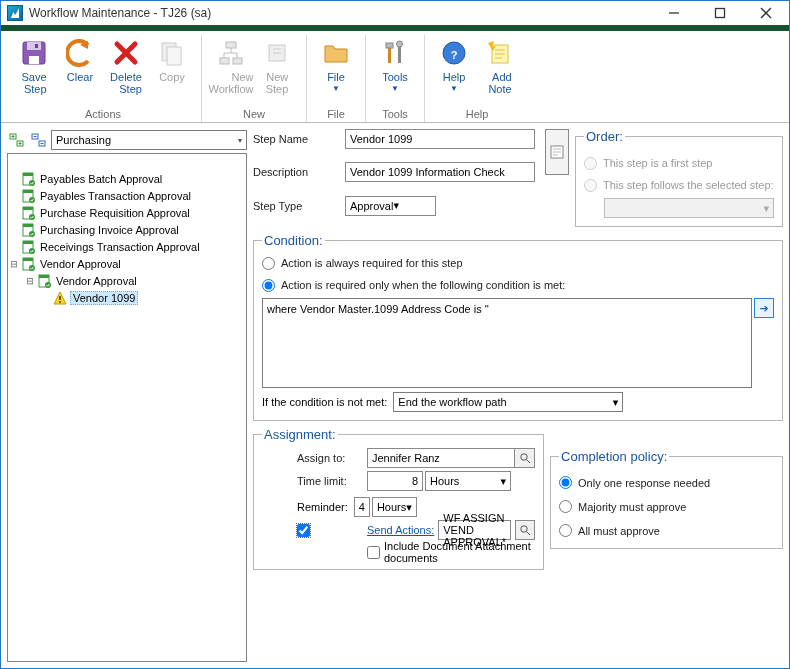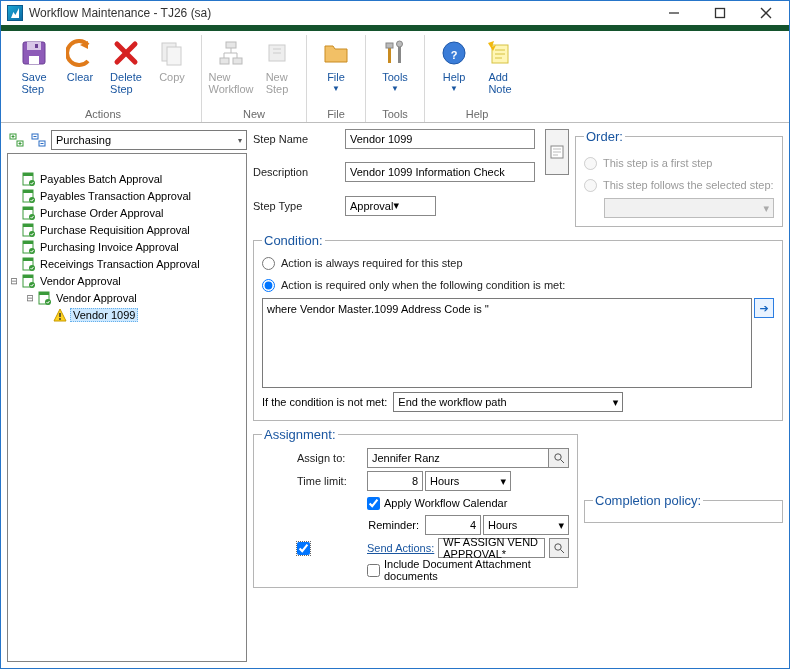--- a/index.html
+++ b/index.html
@@ -11,21 +11,21 @@
 .winbtns{display:flex;height:100%;}
 .winbtn{width:46px;display:flex;align-items:center;justify-content:center;font-size:14px;color:#333;}
 .winbtn svg{width:12px;height:12px;stroke:#333;stroke-width:1.3;fill:none;}
 .ribbon{background:#fff;border-bottom:1px solid #bdbdbd;display:flex;height:92px;padding:4px 4px 0 4px;}
 .rgroup{display:flex;flex-direction:column;align-items:center;border-right:1px solid #d8d8d8;padding:0 6px;}
 .rgroup:last-child{border-right:none;}
 .rbtns{display:flex;gap:0;}
 .rbtn{display:flex;flex-direction:column;align-items:center;justify-content:flex-start;width:46px;padding:2px 2px 0 2px;color:#1a56a0;cursor:default;}
 .rbtn.disabled{color:#a0a0a0;}
 .rbtn .ricon{width:32px;height:32px;display:flex;align-items:center;justify-content:center;margin-bottom:2px;}
-.rbtn .rlbl{text-align:left;line-height:12px;font-size:11px;}
+.rbtn .rlbl{text-align:right;line-height:12px;font-size:11px;}
 .rbtn .tri{font-size:8px;margin-top:1px;}
 .rgrouplbl{color:#6a6a6a;font-size:11px;margin-top:auto;margin-bottom:2px;}
 .main{flex:1;display:flex;padding:6px;gap:6px;min-height:0;}
 .left{width:258px;display:flex;flex-direction:column;}
 .left-top{display:flex;align-items:center;height:22px;gap:2px;margin-bottom:2px;}
 .tool-icon{width:20px;height:18px;display:flex;align-items:center;justify-content:center;}
 .dropdwn{flex:1;height:20px;border:1px solid #7a7a7a;background:#fff;display:flex;align-items:center;padding:0 4px;justify-content:space-between;}
 .dropdwn .chev{font-size:8px;color:#555;}
 .tree{flex:1;border:1px solid #828282;background:#fff;overflow:auto;padding:16px 0;}
 .tnode{display:flex;align-items:center;height:17px;white-space:nowrap;}
@@ -289,32 +289,20 @@
         <div class="tnode">
           <span class="exp"></span>
           <span class="ticon">
             <svg class="svg-doc" viewBox="0 0 14 14">
               <rect x="2" y="1" width="10" height="12" fill="#fff" stroke="#3a9a3a"></rect>
               <rect x="2" y="1" width="10" height="3" fill="#3a9a3a"></rect>
               <circle cx="11" cy="11" r="3" fill="#3a9a3a"></circle>
               <path d="M9.5 11 L10.7 12.2 L12.5 10" stroke="#fff" fill="none"></path>
             </svg>
           </span>
-          <span class="tlbl">Purchase Order Approval</span>
-        </div>
-        <div class="tnode">
-          <span class="exp"></span>
-          <span class="ticon">
-            <svg class="svg-doc" viewBox="0 0 14 14">
-              <rect x="2" y="1" width="10" height="12" fill="#fff" stroke="#3a9a3a"></rect>
-              <rect x="2" y="1" width="10" height="3" fill="#3a9a3a"></rect>
-              <circle cx="11" cy="11" r="3" fill="#3a9a3a"></circle>
-              <path d="M9.5 11 L10.7 12.2 L12.5 10" stroke="#fff" fill="none"></path>
-            </svg>
-          </span>
           <span class="tlbl">Purchase Requisition Approval</span>
         </div>
         <div class="tnode">
           <span class="exp"></span>
           <span class="ticon">
             <svg class="svg-doc" viewBox="0 0 14 14">
               <rect x="2" y="1" width="10" height="12" fill="#fff" stroke="#3a9a3a"></rect>
               <rect x="2" y="1" width="10" height="3" fill="#3a9a3a"></rect>
               <circle cx="11" cy="11" r="3" fill="#3a9a3a"></circle>
               <path d="M9.5 11 L10.7 12.2 L12.5 10" stroke="#fff" fill="none"></path>
@@ -465,24 +453,20 @@
           <div class="numfld">
             <div class="finput">
                 <span>8</span>
               </div>
             <div class="dd">
                 <span>Hours</span>
                 <span class="chev">▾</span>
               </div>
           </div>
           <div></div>
-          <label class="ck">
-              <input type="checkbox" checked="" style="">
-              <span>Apply Workflow Calendar</span>
-            </label>
           <div></div>
           <div class="numfld">
             <span style="width:56px;text-align:right;padding-right:4px">Reminder:</span>
             <div class="finput">
                 <span>4</span>
               </div>
             <div class="dd">
                 <span>Hours</span>
                 <span class="chev">▾</span>
               </div>
@@ -505,16 +489,30 @@
           <div></div>
           <label class="ck">
               <input type="checkbox" style="">
               <span>Include Document Attachment documents</span>
             </label>
         </div>
       </fieldset>
 
       <fieldset class="policy-box">
         <legend>Completion policy:</legend>
+        <div class="policy-body">
+          <label class="radio">
+              <input type="radio" name="pol" checked="" style="">
+              <span>Only one response needed</span>
+            </label>
+          <label class="radio">
+              <input type="radio" name="pol" style="">
+              <span>Majority must approve</span>
+            </label>
+          <label class="radio">
+              <input type="radio" name="pol" style="">
+              <span>All must approve</span>
+            </label>
+        </div>
       </fieldset>
     </div>
   </div>
 </div>
 
 </body></html>

